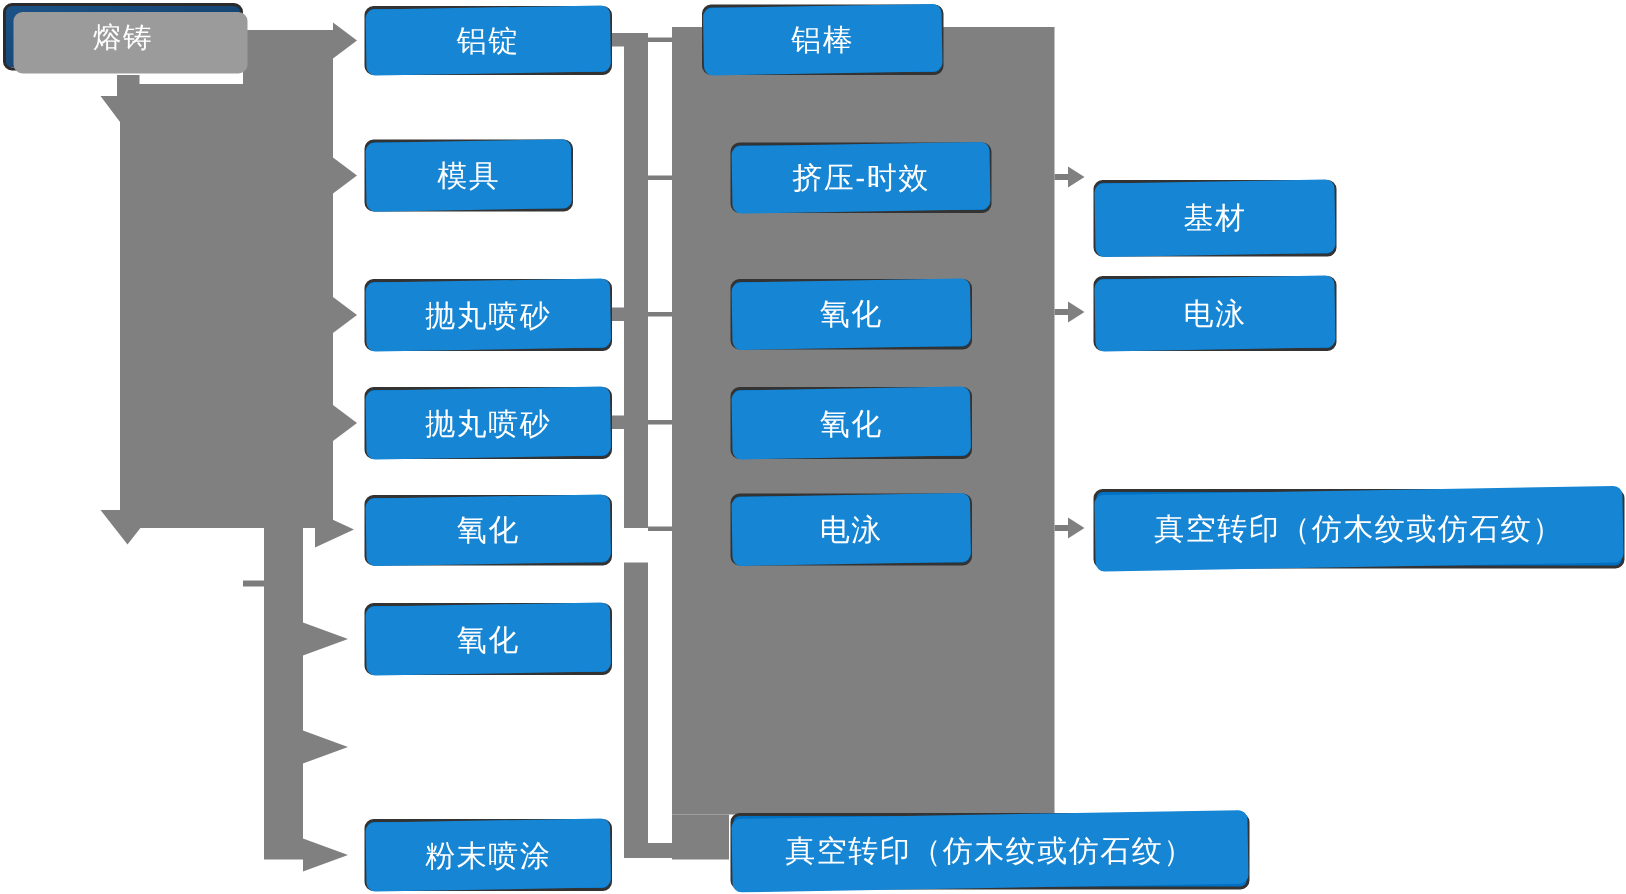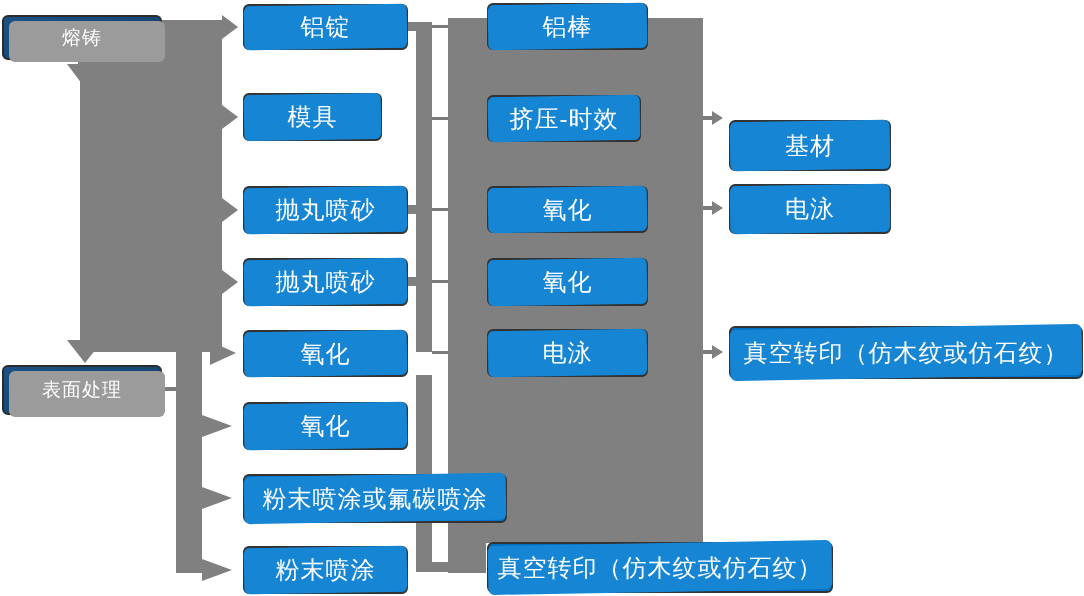--- a/index.html
+++ b/index.html
@@ -21,21 +21,21 @@
   .arr-s{position:absolute;width:0;height:0;z-index:1;
          border-top:7px solid transparent;border-bottom:7px solid transparent;
          border-left:11px solid #808080;}
   
   .arr-d{position:absolute;width:0;height:0;z-index:1;
          border-left:18px solid transparent;border-right:18px solid transparent;
          border-top:24px solid #808080;}
 
   
   .bbox,.nbox{position:absolute;display:flex;align-items:center;justify-content:center;
-        box-sizing:border-box;color:#ffffff;font-size:24px;letter-spacing:1px;
+        box-sizing:border-box;color:#ffffff;font-size:20px;letter-spacing:1px;
         border-radius:6px;z-index:2;text-align:center;white-space:nowrap;}
   .bbox{background:#0070c3;border:2px solid #333333;}
   .bbox::before{content:"";position:absolute;inset:-1px;border-radius:6px;
         background:#1585d4;transform:rotate(-1deg);z-index:-1;}
   .nbox{background:linear-gradient(160deg,#1b5286 0%,#123e68 100%);
         border:2px solid #2b2b2b;font-size:19px;}
   .nbox::before{content:"";position:absolute;inset:0;border-radius:6px;
         background:#9b9b9b;transform:translate(5px,4px);z-index:-1;}
 </style>
 </head>
@@ -81,56 +81,50 @@
 
   <div class="conn" style="left:432px;top:562px;width:16px;height:10px;"></div>
 
   <div class="thin" style="left:703px;top:116px;width:10px;height:4px;"></div>
   <div class="arr-s" style="left:712px;top:111px;"></div>
   <div class="thin" style="left:703px;top:206px;width:10px;height:4px;"></div>
   <div class="arr-s" style="left:712px;top:201px;"></div>
   <div class="thin" style="left:703px;top:350px;width:10px;height:4px;"></div>
   <div class="arr-s" style="left:712px;top:345px;"></div>
 
-  <div class="nbox" style="left:2px;top:15px;width:160px;height:45px;">
+  <div class="nbox" style="left:2px;top:2px;width:160px;height:45px;">
       <span>熔铸</span>
-    </div>
-  <div class="nbox" style="left:2px;top:365px;width:160px;height:50px;">
-      <span>表面处理</span>
     </div>
 
   <div class="bbox" style="left:243px;top:4px;width:165px;height:46px;">
       <span>铝锭</span>
     </div>
   <div class="bbox" style="left:243px;top:93px;width:139px;height:48px;">
       <span>模具</span>
     </div>
   <div class="bbox" style="left:243px;top:186px;width:165px;height:48px;">
       <span>抛丸喷砂</span>
     </div>
   <div class="bbox" style="left:243px;top:258px;width:165px;height:48px;">
       <span>抛丸喷砂</span>
     </div>
   <div class="bbox" style="left:243px;top:330px;width:165px;height:47px;">
       <span>氧化</span>
     </div>
   <div class="bbox" style="left:243px;top:402px;width:165px;height:48px;">
       <span>氧化</span>
     </div>
-  <div class="bbox" style="left:243px;top:474px;width:264px;height:49px;">
-      <span>粉末喷涂或氟碳喷涂</span>
-    </div>
   <div class="bbox" style="left:243px;top:546px;width:165px;height:48px;">
       <span>粉末喷涂</span>
     </div>
 
-  <div class="bbox" style="left:487px;top:3px;width:161px;height:47px;">
+  <div class="bbox" style="left:468px;top:3px;width:161px;height:47px;">
       <span>铝棒</span>
     </div>
-  <div class="bbox" style="left:487px;top:95px;width:154px;height:47px;">
+  <div class="bbox" style="left:487px;top:95px;width:174px;height:47px;">
       <span>挤压-时效</span>
     </div>
   <div class="bbox" style="left:487px;top:186px;width:161px;height:47px;">
       <span>氧化</span>
     </div>
   <div class="bbox" style="left:487px;top:258px;width:161px;height:48px;">
       <span>氧化</span>
     </div>
   <div class="bbox" style="left:487px;top:329px;width:161px;height:48px;">
       <span>电泳</span>

